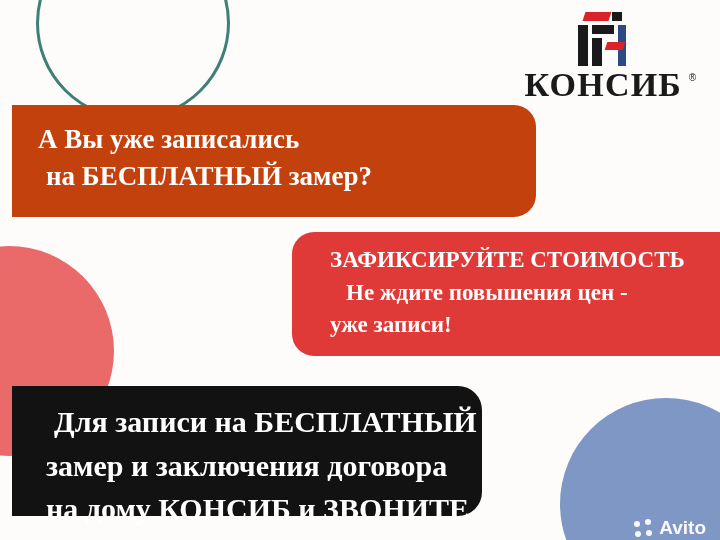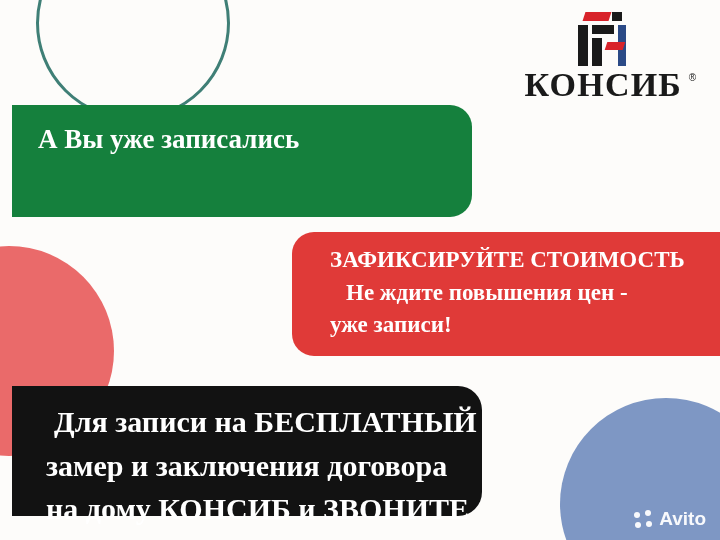--- a/index.html
+++ b/index.html
@@ -99,23 +99,23 @@
   .block {
     position: absolute;
     box-sizing: border-box;
     color: #ffffff;
     font-family: "Liberation Serif", serif;
     font-weight: bold;
   }
   .block-blue {
     left: 12px;
     top: 105px;
-    width: 460px;
+    width: 524px;
     height: 112px;
-    background: #15803d;
+    background: #c2410c;
     border-radius: 0 22px 22px 0;
     padding: 16px 24px 0 26px;
     font-size: 27px;
     line-height: 1.38;
   }
   .block-red {
     left: 292px;
     top: 232px;
     width: 428px;
     height: 124px;
@@ -140,21 +140,21 @@
     display: block;
     white-space: nowrap;
   }
   .indent-1 { padding-left: 16px; }
   .indent-2 { padding-left: 8px; }
 
   
   .watermark {
     position: absolute;
     right: 14px;
-    bottom: 10px;
+    bottom: 1px;
     display: flex;
     align-items: center;
     gap: 6px;
     color: #ffffff;
     font-family: "Liberation Sans", sans-serif;
     font-size: 19px;
     font-weight: bold;
     opacity: 0.95;
   }
   .wm-dots {
@@ -188,20 +188,21 @@
       <div class="lm-bar" style="left:20px; top:26px; width:10px; height:28px;"></div>
       <div class="lm-blue1" style="left:46px; top:13px; width:8px; height:41px;"></div>
       <div class="lm-red1" style="left:34px; top:30px; width:18px; height:8px; transform:skewX(-18deg);"></div>
     </div>
     <div class="logo-text">КОНСИБ</div>
     <div class="logo-reg">®</div>
   </div>
 
   <div class="block block-blue">
     <span class="line">А Вы уже записались</span>
+    <span class="line indent-2">на БЕСПЛАТНЫЙ замер?</span>
   </div>
 
   <div class="block block-red">
     <span class="line">ЗАФИКСИРУЙТЕ СТОИМОСТЬ</span>
     <span class="line indent-1">Не ждите повышения цен -</span>
     <span class="line">уже записи!</span>
   </div>
 
   <div class="block block-black">
     <span class="line indent-2">Для записи на БЕСПЛАТНЫЙ</span>

